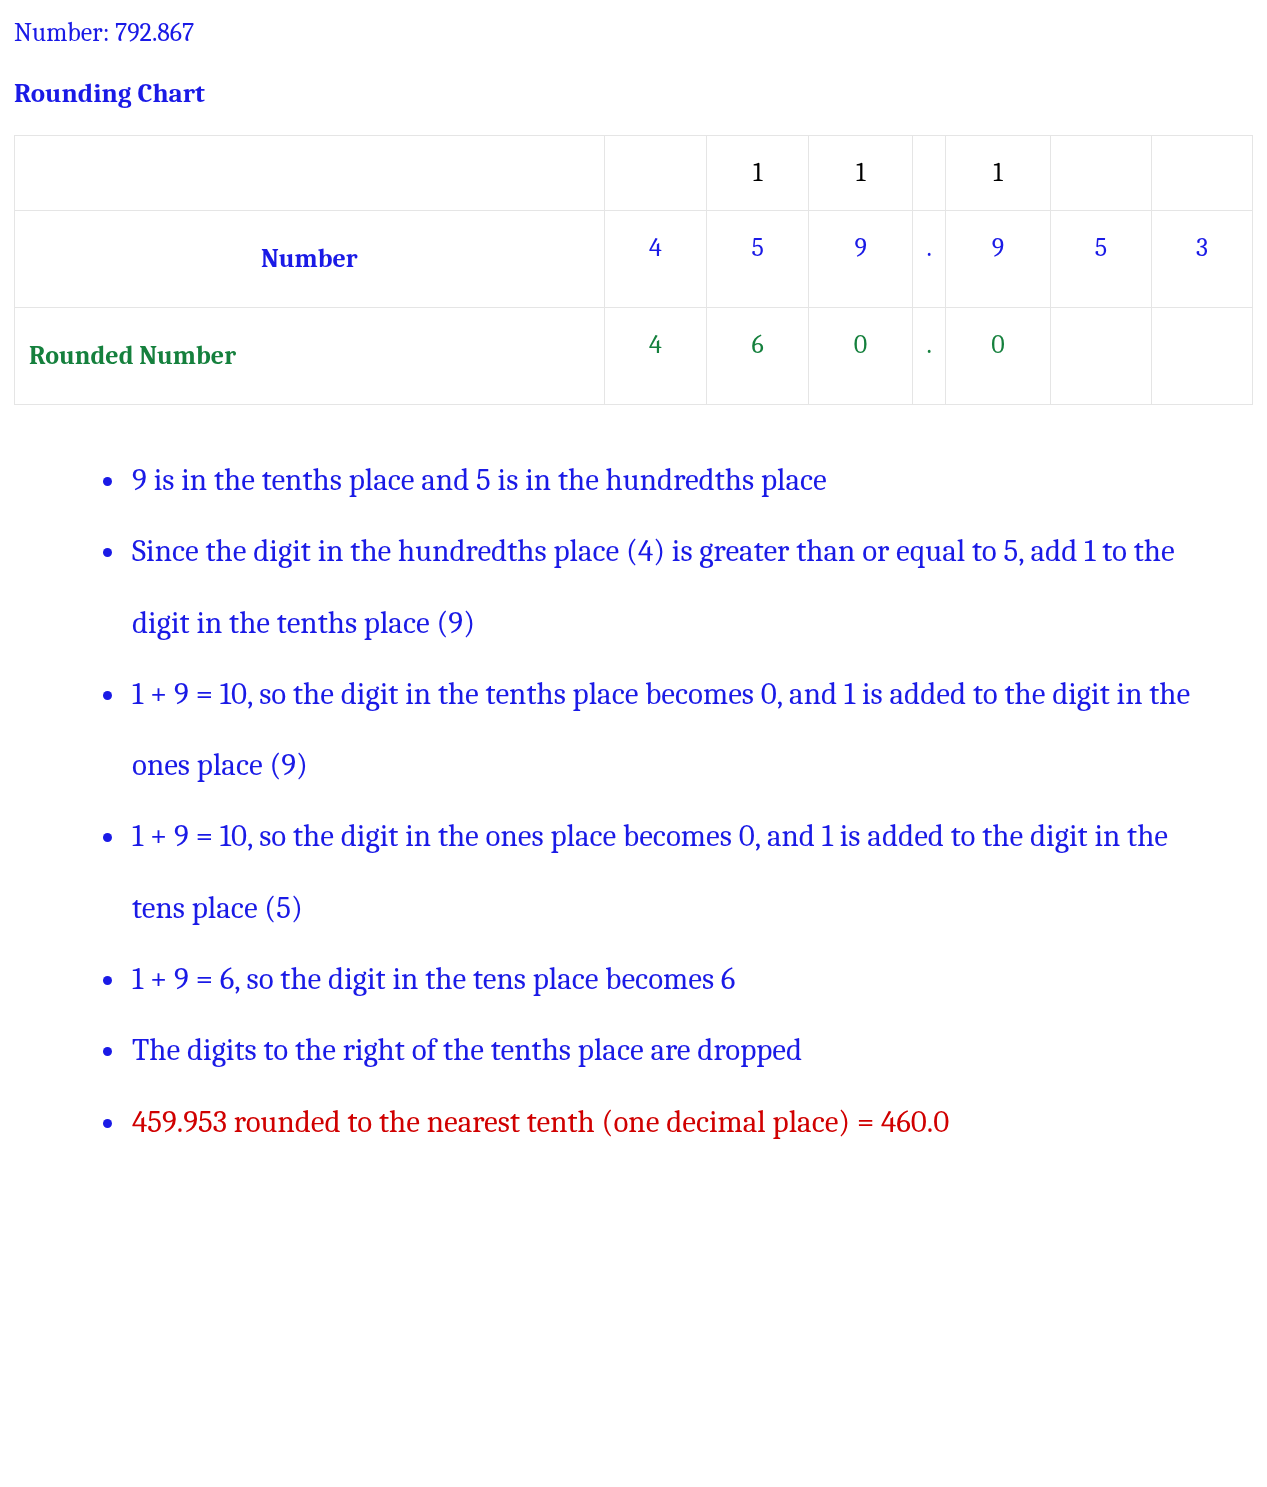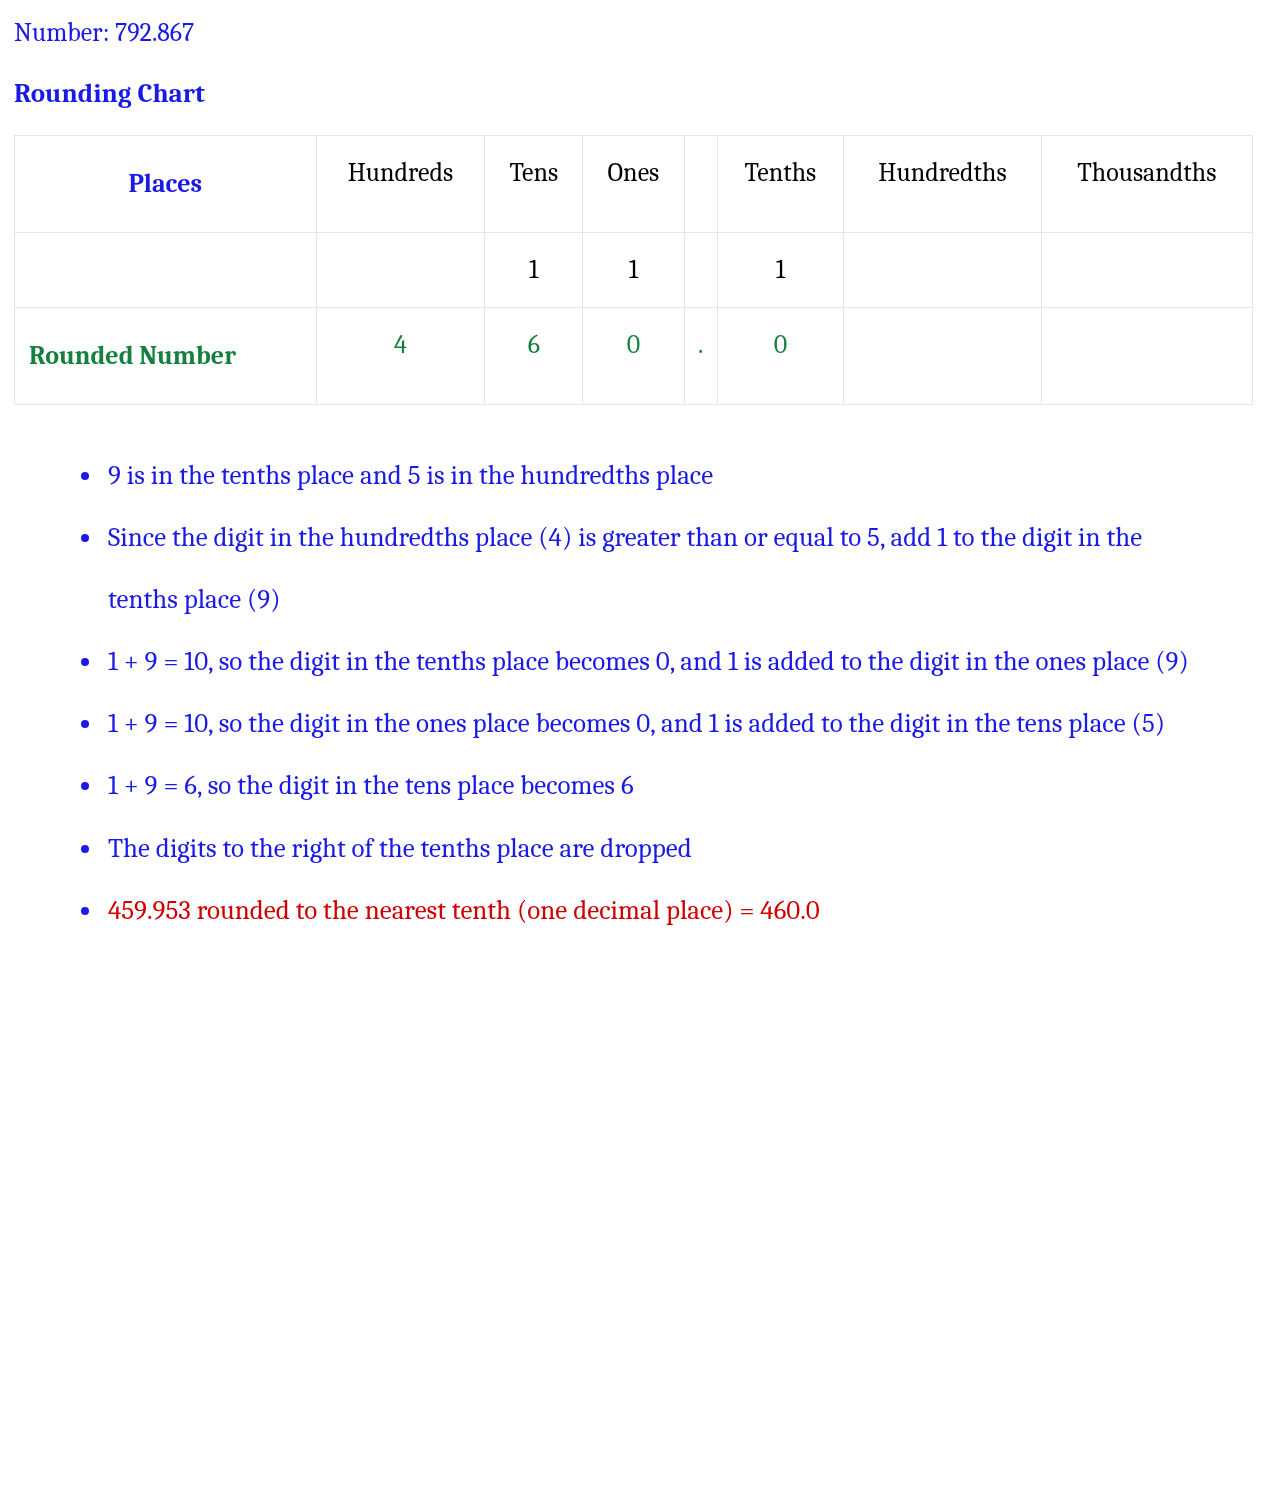--- a/index.html
+++ b/index.html
@@ -51,59 +51,60 @@
     }
     ul {
       list-style-type: disc;
       padding-left: 90px;
       padding-right: 40px;
       margin-top: 10px;
     }
     li {
       color: #1a1ae6;
       line-height: 2.3;
-      font-size: 27px;
+      font-size: 31px;
       padding-left: 4px;
+      margin-left: 24px;
     }
     li.red-li {
       color: #d00000;
       font-weight: normal;
     }
     li::marker {
       color: #1a1ae6;
     }
   </style>
 </head>
 <body>
 
 <div class="number-line">Number: 792.867</div>
 
 <div class="chart-title">Rounding Chart</div>
 
 <table>
   <tbody>
-      <tr>
-    <td class="rowlabel blue">Places</td>
-    <td>Hundreds</td>
-    <td>Tens</td>
-    <td>Ones</td>
-    <td class="dot-cell"></td>
-    <td>Tenths</td>
-    <td>Hundredths</td>
-    <td>Thousandths</td>
-  </tr>
   <tr>
     <td class="rowlabel blue"></td>
     <td></td>
     <td>1</td>
     <td>1</td>
     <td class="dot-cell"></td>
     <td>1</td>
     <td></td>
     <td></td>
+  </tr>
+  <tr>
+    <td class="rowlabel blue">Number</td>
+    <td class="blue">4</td>
+    <td class="blue">5</td>
+    <td class="blue">9</td>
+    <td class="blue dot-cell">.</td>
+    <td class="blue">9</td>
+    <td class="blue">5</td>
+    <td class="blue">3</td>
   </tr>
   <tr>
     <td class="rowlabel red" style="text-align:left; padding-left:14px;">Rounded Number</td>
     <td class="red">4</td>
     <td class="red">6</td>
     <td class="red">0</td>
     <td class="red dot-cell">.</td>
     <td class="red">0</td>
     <td class="red"></td>
     <td class="red"></td>

